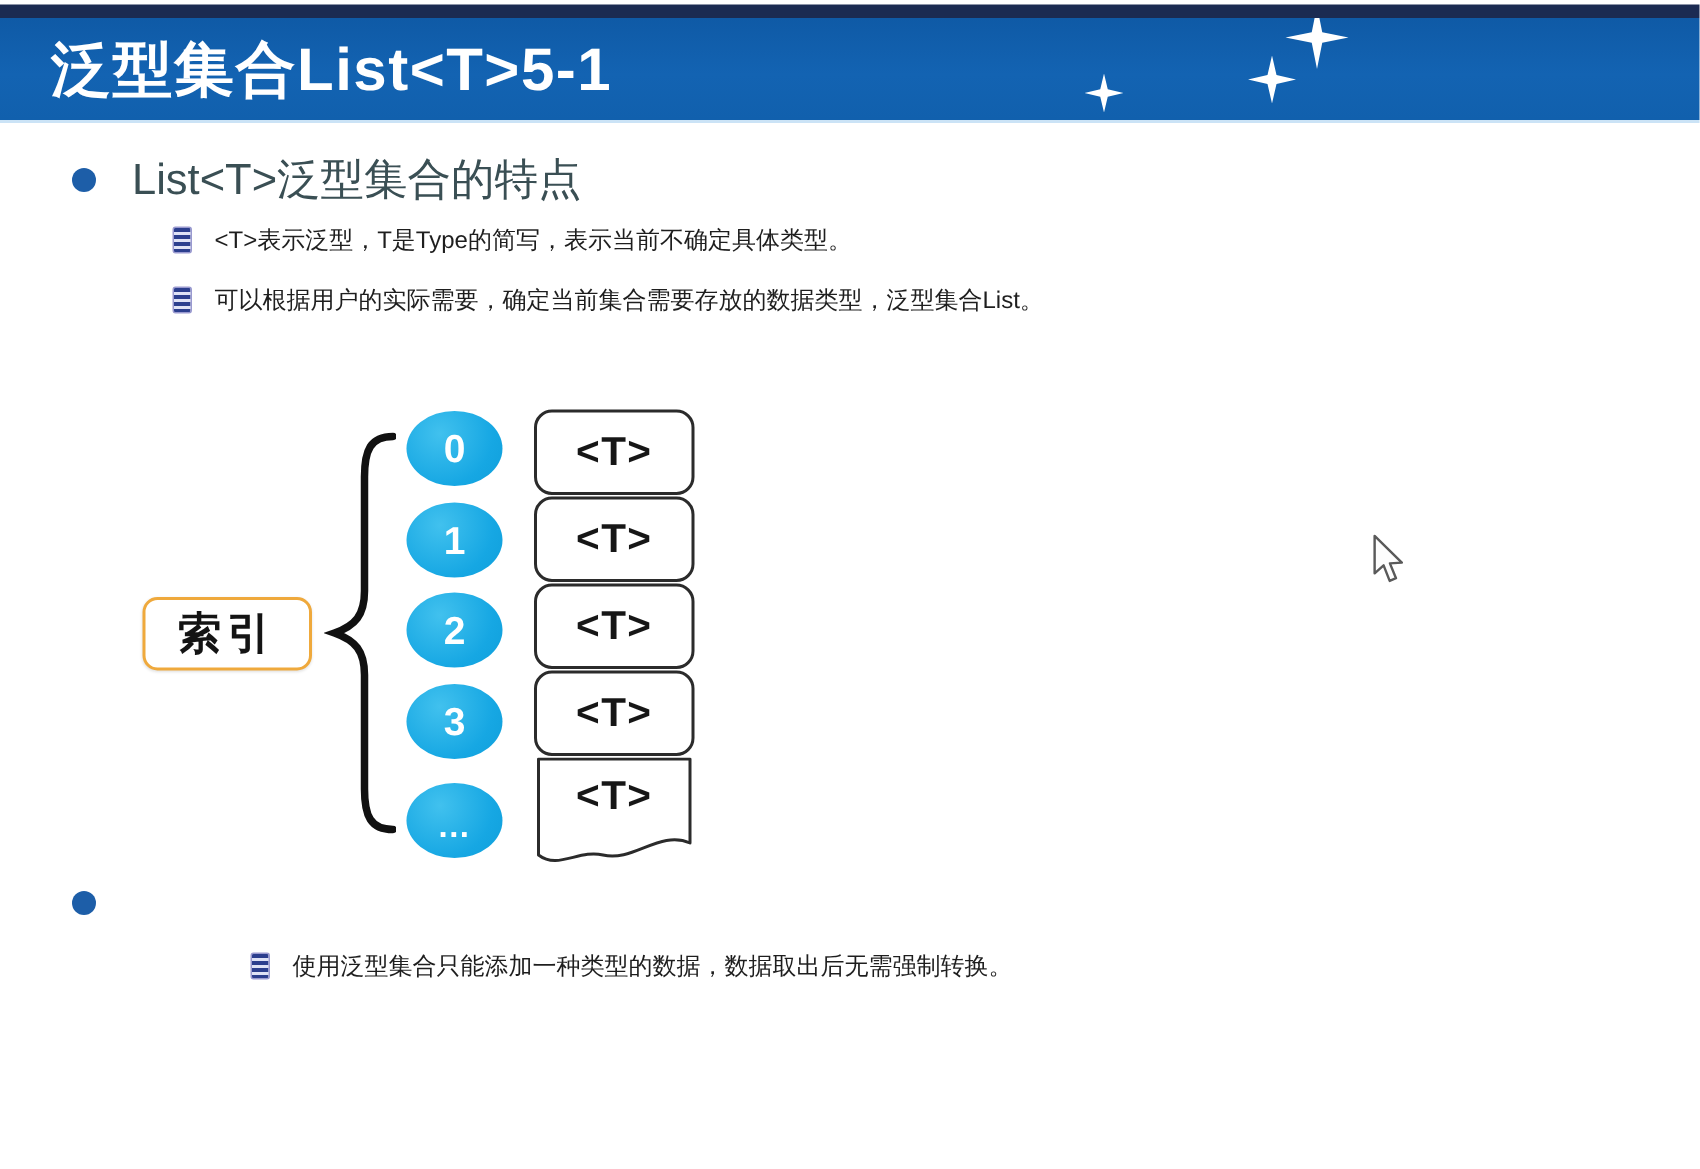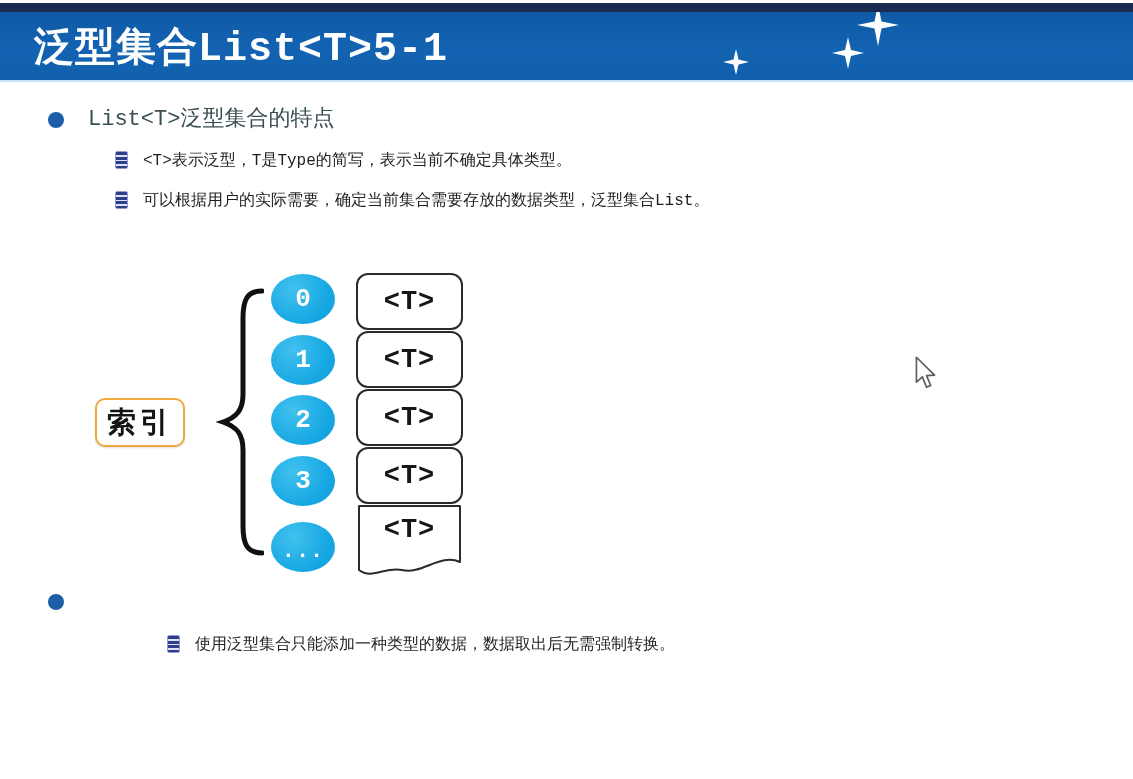--- a/index.html
+++ b/index.html
@@ -1,20 +1,20 @@
 <!DOCTYPE html>
 <html><head>
 <meta charset="utf-8">
 <style>
   html,body{margin:0;padding:0;background:#fff;}
   body{
     font-family:"Liberation Sans","DejaVu Sans",sans-serif;
     width:1133px;height:779px;position:relative;overflow:hidden;
   }
-  .slide{position:absolute;inset:0;background:#ffffff;font-family:Liberation Mono, monospace;}
+  .slide{position:absolute;inset:0;background:#ffffff;}
 
   
   .top-stripe{position:absolute;left:0;top:3px;width:100%;height:9px;background:#1b2b52;}
   .header-bar{
     position:absolute;left:0;top:12px;width:100%;height:68px;
     background:linear-gradient(180deg,#0f5aa6 0%,#1363b2 55%,#1160ad 100%);
     border-bottom:2px solid #cbe3f6;
   }
   .header-title{
     position:absolute;left:34px;top:7px;
@@ -23,35 +23,35 @@
   }
   .header-stars{position:absolute;left:0;top:0;width:100%;height:100%;pointer-events:none;}
 
   
   .bullet-row{position:absolute;display:flex;align-items:flex-start;}
   .bullet-dot{
     width:16px;height:16px;border-radius:50%;background:#1d5ea8;
     margin:8px 24px 0 0;flex:0 0 auto;
   }
   .bullet-text{
-    color:#3a4f54;font-size:22px;font-weight:500;white-space:nowrap;line-height:32px;
+    color:#3a4f54;font-size:29px;font-weight:500;white-space:nowrap;line-height:32px;
   }
   .sub-row{position:absolute;display:flex;align-items:flex-start;}
   .sub-icon{
     width:13px;height:18px;margin:4px 15px 0 0;flex:0 0 auto;
     border:1px solid #9a9ad0;border-radius:2px;
     background:repeating-linear-gradient(180deg,#2c3f8e 0px,#2c3f8e 3px,#dfe2f5 3px,#dfe2f5 4.6px);
     box-sizing:border-box;
   }
   .sub-text{color:#1e1e1e;font-size:16px;white-space:nowrap;line-height:28px;text-align:center;}
 
   
   .diagram{position:absolute;left:95px;top:273px;width:390px;height:312px;}
   .index-box{
-    position:absolute;left:0;top:125px;width:90px;height:49px;
+    position:absolute;left:0;top:125px;width:113px;height:49px;
     border:2.5px solid #efa93c;border-radius:10px;background:#ffffff;
     display:flex;align-items:center;justify-content:center;
     box-sizing:border-box;box-shadow:0 1px 2px rgba(0,0,0,0.12);
   }
   .index-box span{font-size:29px;font-weight:bold;color:#141414;letter-spacing:4px;}
   .brace{position:absolute;left:121px;top:14px;}
   .idx-circle{
     position:absolute;left:176px;width:64px;height:50px;border-radius:50%;
     background:radial-gradient(circle at 35% 30%,#41c1ee 0%,#16a7e3 65%,#0f9fdb 100%);
     display:flex;align-items:center;justify-content:center;

